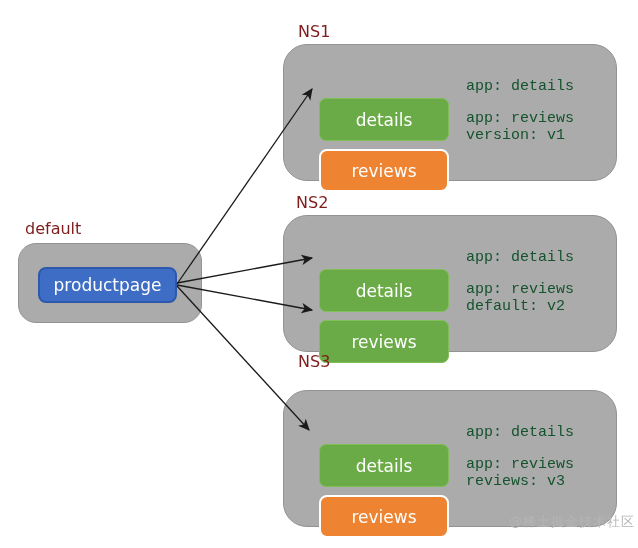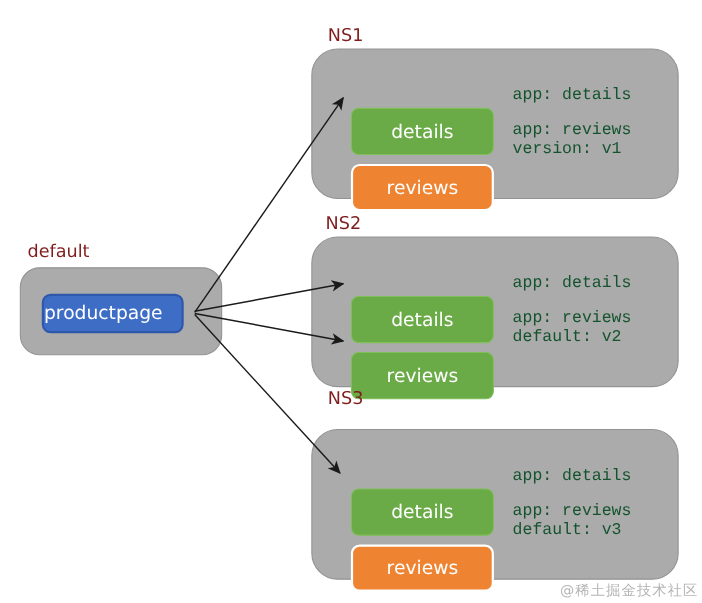--- a/index.html
+++ b/index.html
@@ -21,32 +21,32 @@
   .svc-box{
     position:absolute;left:35px;width:130px;height:43px;box-sizing:border-box;
     border-radius:7px;display:flex;align-items:center;justify-content:center;
     color:#ffffff;font-size:17px;margin-top:25px;
   }
   .svc-box[data-variant="green"]{background:#6bab47;border:1.5px solid #7fbf58;}
   .svc-box[data-variant="orange"]{background:#ee8331;border:2px solid #ffffff;border-radius:8px;}
   .svc-box.top{top:28px;}
   .svc-box.bottom{top:79px;}
   .pp-box{
-    position:absolute;left:19px;top:23px;width:129px;height:36px;box-sizing:border-box;
+    position:absolute;left:19px;top:23px;width:139px;height:36px;box-sizing:border-box;
     background:#3e6dc5;border:2px solid #2e58ac;border-radius:8px;
-    display:flex;align-items:center;color:#fff;font-size:17px;
+    display:flex;align-items:center;justify-content:center;color:#fff;font-size:17px;
   }
   .svc-annot{
     position:absolute;left:182px;font-size:15px;line-height:17px;color:#14532d;white-space:nowrap;font-family:Liberation Mono, monospace;
   }
   .svc-annot.one{top:33px;}
   .svc-annot.two{top:65px;}
   .arrows{position:absolute;left:0;top:0;width:638px;height:548px;pointer-events:none;}
   .watermark{
-    position:absolute;right:3px;bottom:2px;font-size:13px;color:#b5b5b5;letter-spacing:1px;
+    position:absolute;right:3px;bottom:17px;font-size:13px;color:#b5b5b5;letter-spacing:1px;
   }
 </style>
 </head>
 <body>
 
 <div class="canvas">
 
   <div class="ns-title" style="left:25px;top:217px;">default</div>
   <div class="default-card">
     <div class="pp-box">
@@ -94,21 +94,21 @@
       <span>details</span>
     </div>
     <div class="svc-annot one">
       <div>app: details</div>
     </div>
     <div class="svc-box bottom" data-variant="orange">
       <span>reviews</span>
     </div>
     <div class="svc-annot two">
       <div>app: reviews</div>
-      <div>default: v3</div>
+      <div>reviews: v3</div>
     </div>
   </div>
 
   <svg class="arrows" viewBox="0 0 638 548" xmlns="http://www.w3.org/2000/svg">
     <defs>
       <marker id="ah" viewBox="0 0 10 10" refX="9" refY="5" markerWidth="9" markerHeight="9" orient="auto-start-reverse">
         <path d="M0,0.5 L10,5 L0,9.5 L2.6,5 z" fill="#1a1a1a"></path>
       </marker>
     </defs>
     <line x1="177" y1="284" x2="312" y2="89" stroke="#1a1a1a" stroke-width="1.3" marker-end="url(#ah)"></line>

